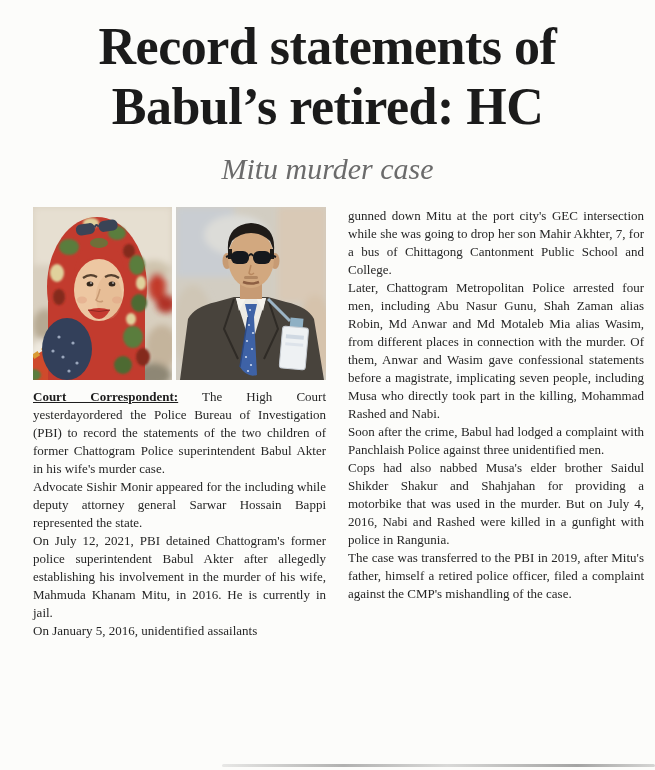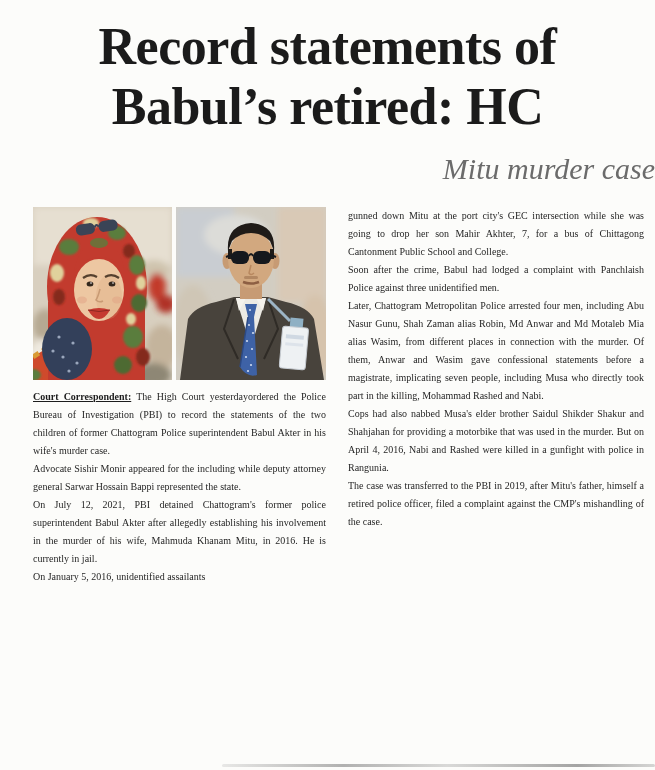--- a/index.html
+++ b/index.html
@@ -17,21 +17,21 @@
     text-align:center;
     font-size:52px;
     line-height:60px;
     font-weight:700;
     letter-spacing:-0.5px;
     color:#1b1b1b;
   }
   .headline span{display:block;}
   .subheadline{
     margin-top:15px;
-    text-align:right;
+    text-align:center;
     font-style:italic;
     font-weight:400;
     font-size:30px;
     line-height:34px;
     color:#6b6b6b;
   }
   .columns{
     display:flex;
     margin-top:21px;
     padding-left:33px;
@@ -40,21 +40,21 @@
   }
   .col-left{width:293px;flex:0 0 293px;}
   .col-right{width:296px;flex:0 0 296px;}
   .photo{
     display:block;
     width:293px;height:173px;
     margin:0 0 8px 0;
   }
   .col p{
     margin:0;
-    font-size:10px;
+    font-size:13px;
     line-height:18px;
     text-align:justify;
     color:#262626;
   }
   .byline{font-weight:700;color:#1d1d1d;text-decoration:underline;}
   .bottom-rule{
     position:absolute;
     top:764px;left:222px;right:0;
     height:3px;
     border-radius:2px;
@@ -236,22 +236,22 @@
       </svg>
 
       <p><strong class="byline">Court Correspondent:</strong><span> The High Court yesterdayordered the Police Bureau of Investigation (PBI) to record the statements of the two children of former Chattogram Police superintendent Babul Akter in his wife's murder case.</span></p>
       <p>Advocate Sishir Monir appeared for the including while deputy attorney general Sarwar Hossain Bappi represented the state.</p>
       <p>On July 12, 2021, PBI detained Chattogram's former police superintendent Babul Akter after allegedly establishing his involvement in the murder of his wife, Mahmuda Khanam Mitu, in 2016. He is currently in jail.</p>
       <p>On January 5, 2016, unidentified assailants</p>
     </div>
 
     <div class="col col-right">
       <p>gunned down Mitu at the port city's GEC intersection while she was going to drop her son Mahir Akhter, 7, for a bus of Chittagong Cantonment Public School and College.</p>
+      <p>Later, Chattogram Metropolitan Police arrested four men, including Abu Nasur Gunu, Shah Zaman alias Robin, Md Anwar and Md Motaleb Mia alias Wasim, from different places in connection with the murder. Of them, Anwar and Wasim gave confessional statements before a magistrate, implicating seven people, including Musa who directly took part in the killing, Mohammad Rashed and Nabi.</p>
       <p>Soon after the crime, Babul had lodged a complaint with Panchlaish Police against three unidentified men.</p>
-      <p>Later, Chattogram Metropolitan Police arrested four men, including Abu Nasur Gunu, Shah Zaman alias Robin, Md Anwar and Md Motaleb Mia alias Wasim, from different places in connection with the murder. Of them, Anwar and Wasim gave confessional statements before a magistrate, implicating seven people, including Musa who directly took part in the killing, Mohammad Rashed and Nabi.</p>
-      <p>Cops had also nabbed Musa's elder brother Saidul Shikder Shakur and Shahjahan for providing a motorbike that was used in the murder. But on April 4, 2016, Nabi and Rashed were killed in a gunfight with police in Rangunia.</p>
+      <p>Cops had also nabbed Musa's elder brother Saidul Shikder Shakur and Shahjahan for providing a motorbike that was used in the murder. But on July 4, 2016, Nabi and Rashed were killed in a gunfight with police in Rangunia.</p>
       <p>The case was transferred to the PBI in 2019, after Mitu's father, himself a retired police officer, filed a complaint against the CMP's mishandling of the case.</p>
     </div>
 
   </div>
 
   <div class="bottom-rule"></div>
 </div>
 
 </body></html>

